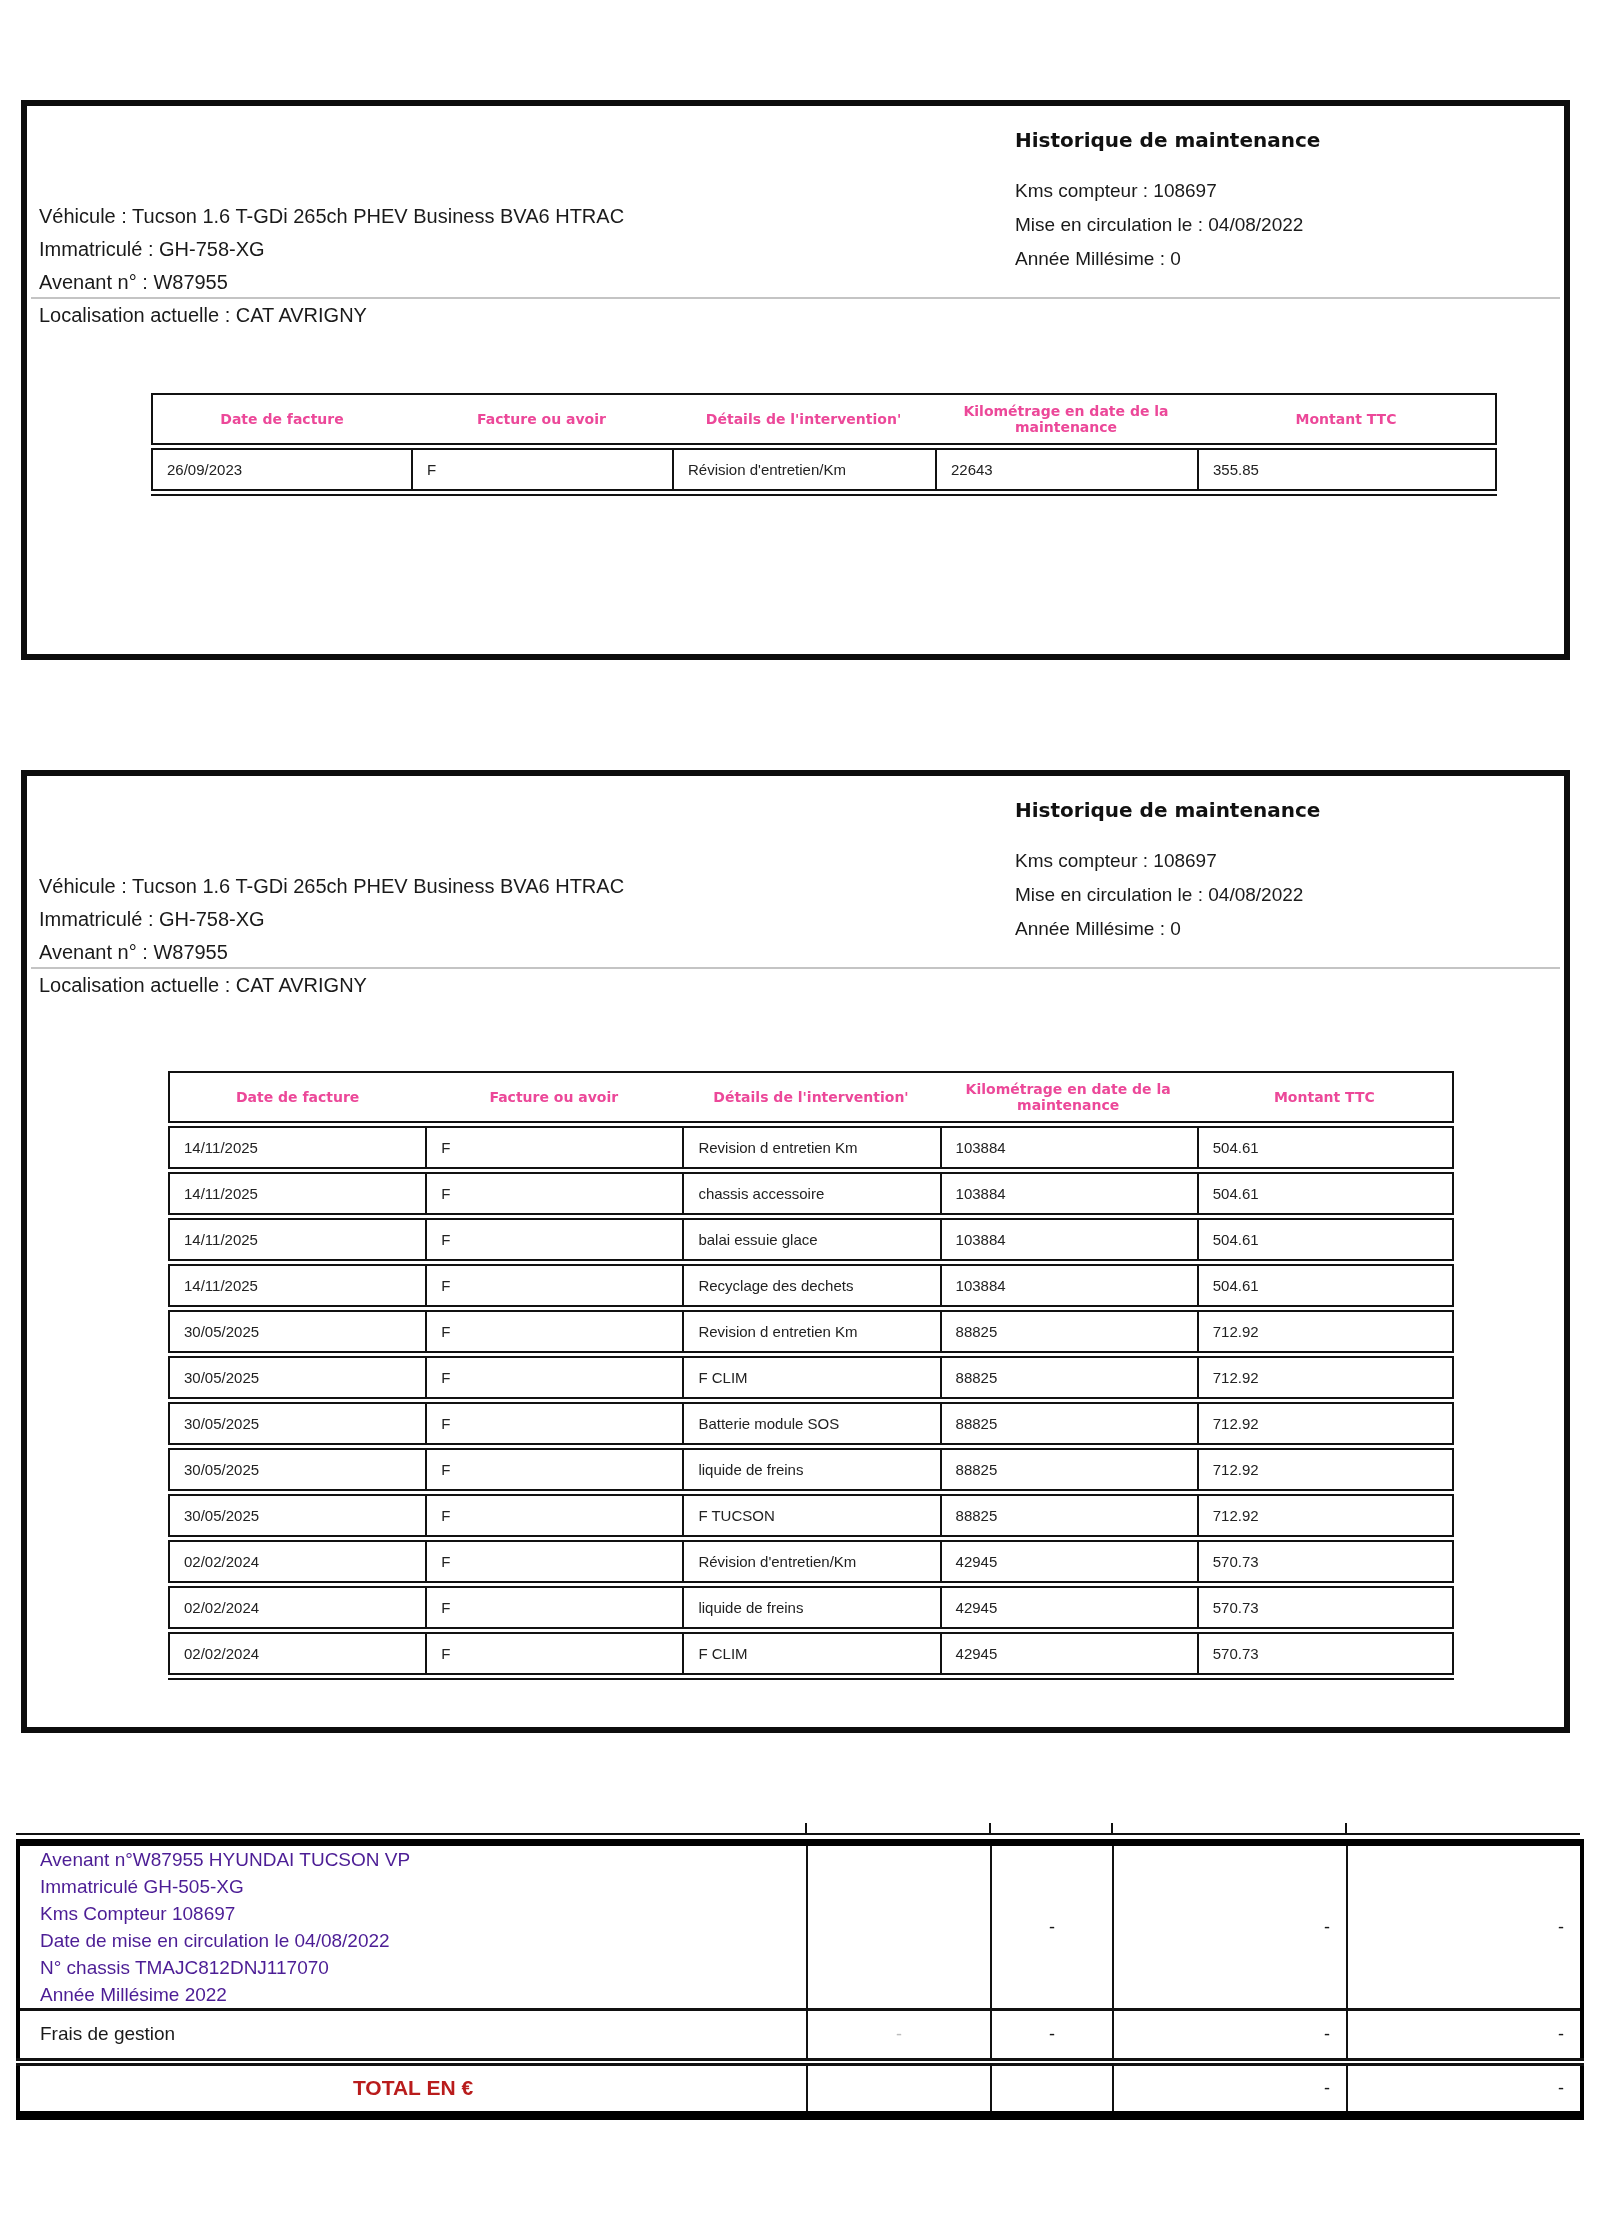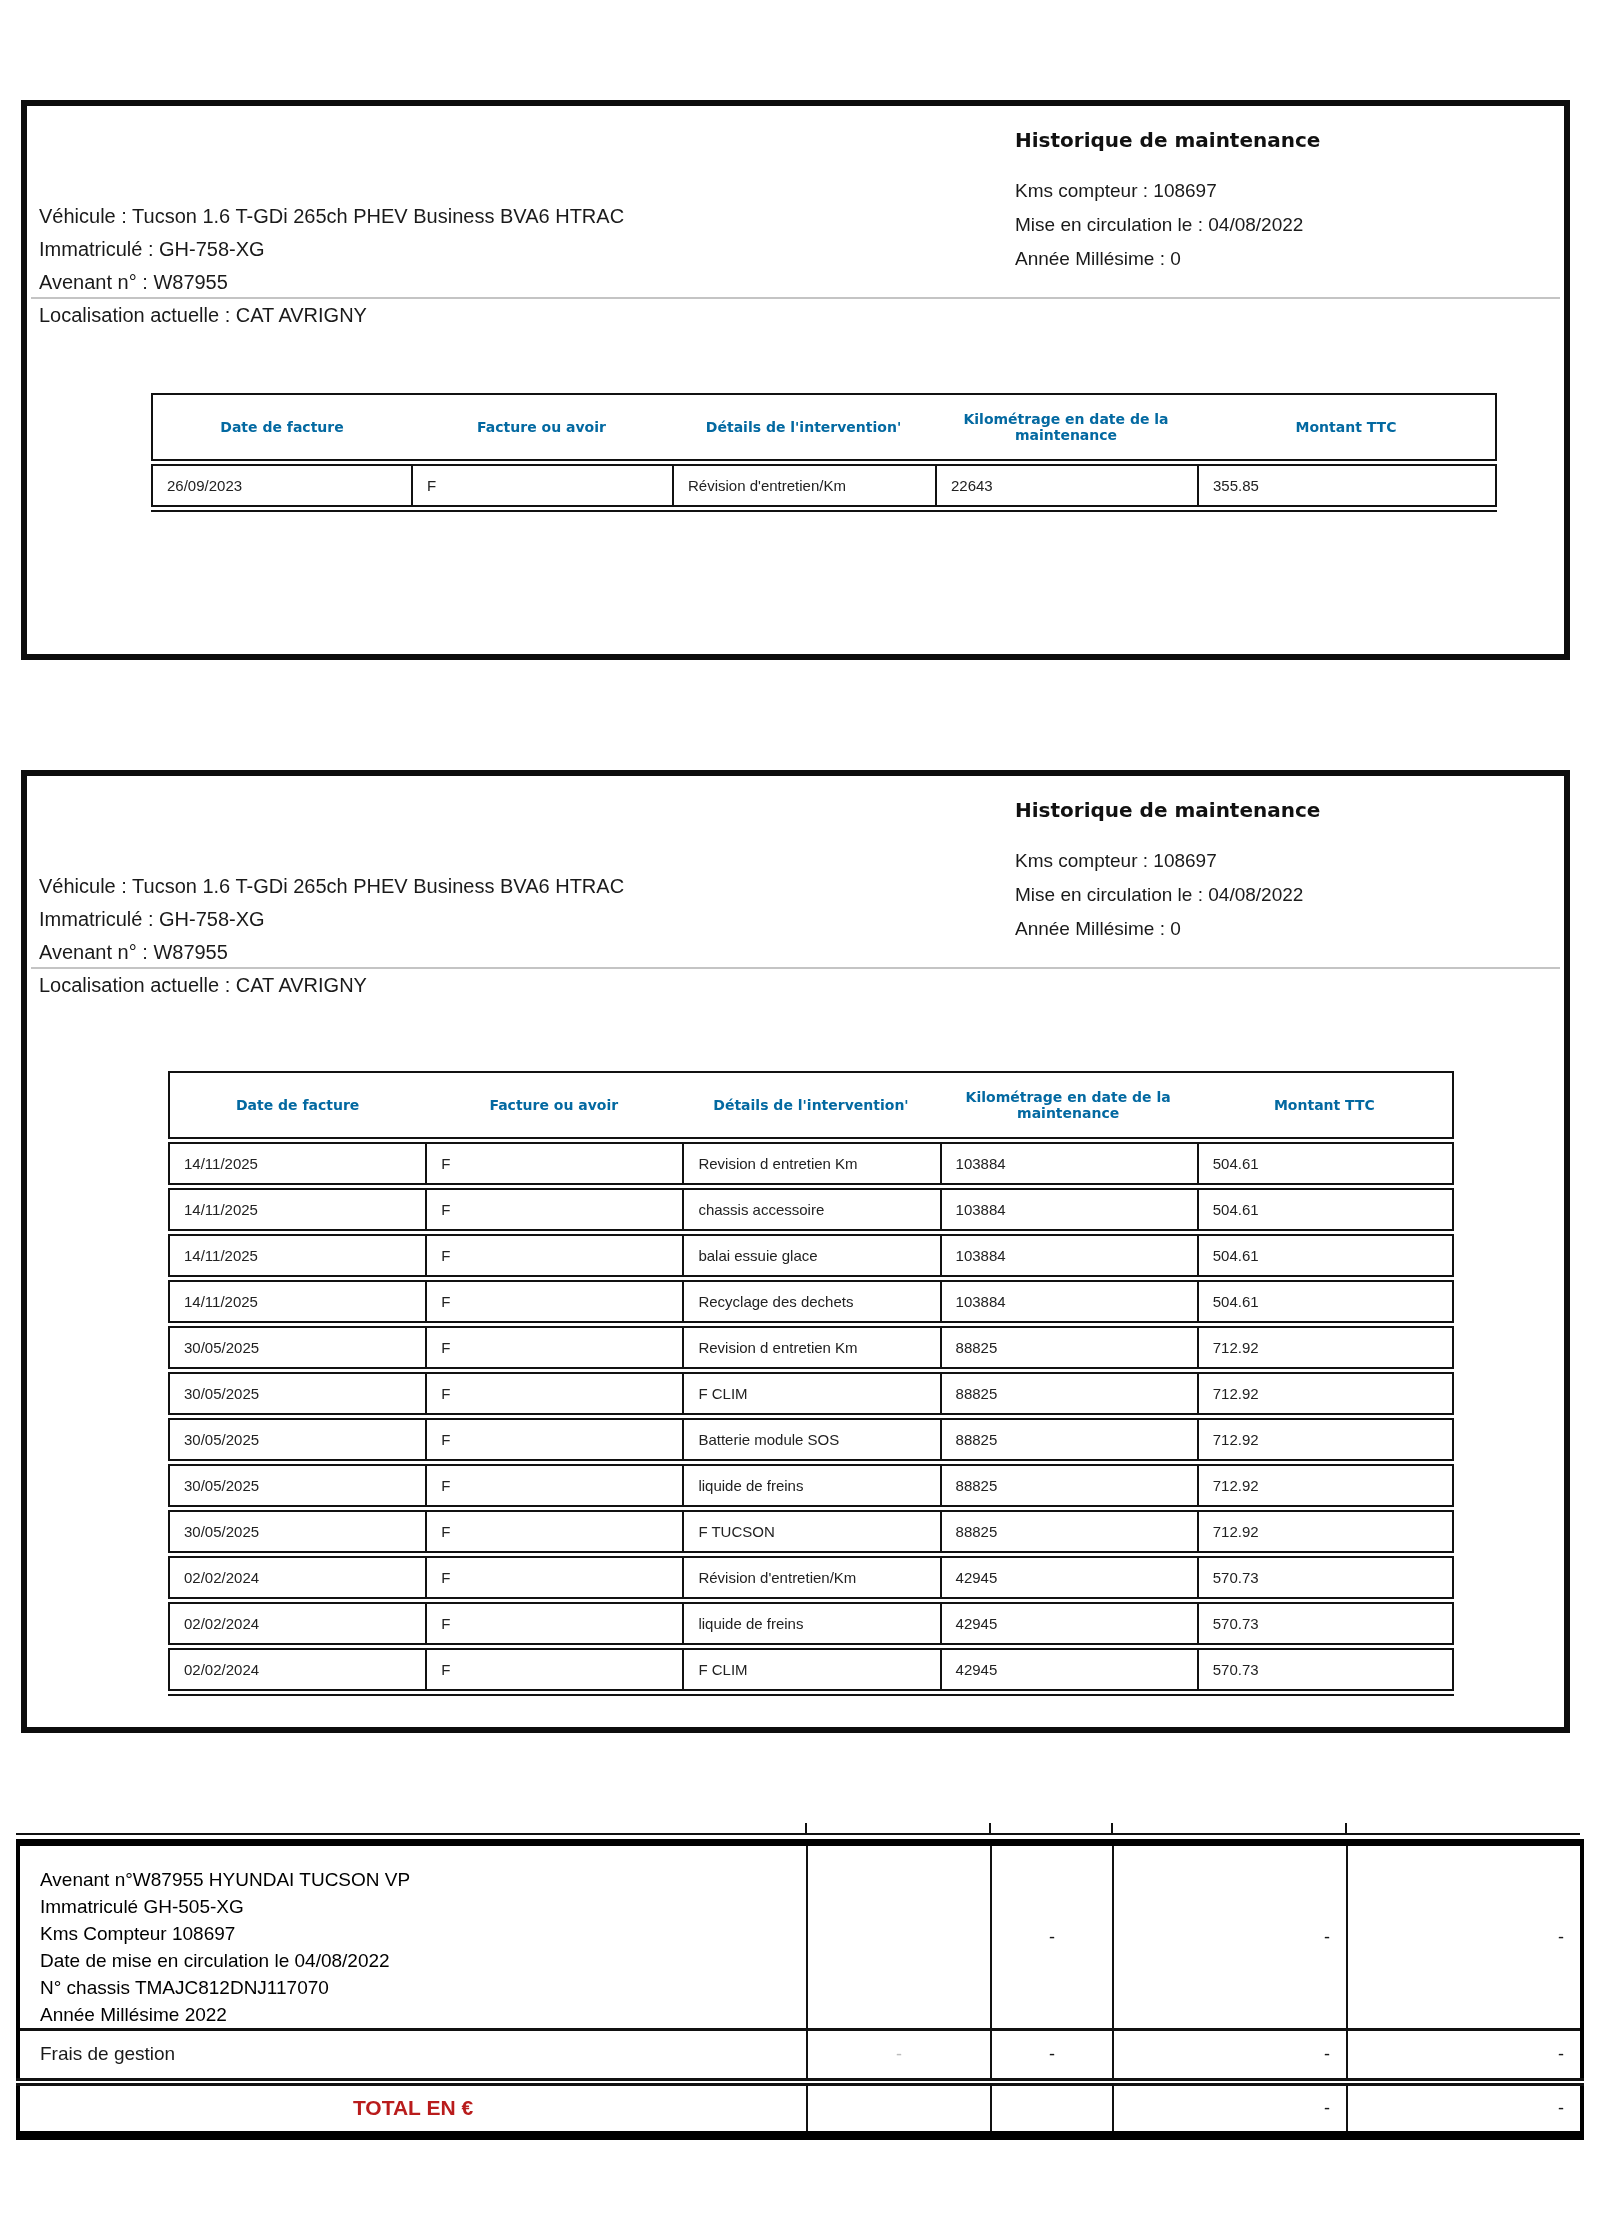--- a/index.html
+++ b/index.html
@@ -39,23 +39,23 @@
   table.maint {
     position:absolute;
     border-collapse:separate; border-spacing:0 3px;
     table-layout:fixed;
   }
   #table1 { top:284px; left:124px; width:1346px; }
   #table2 { top:292px; left:141px; width:1286px; }
 
   table.maint th {
     font-family:"DejaVu Sans", sans-serif;
-    font-weight:bold; font-size:14px; color:#0369a1;
+    font-weight:bold; font-size:14px; color:#ec4899;
     text-align:center; vertical-align:middle;
-    padding:16px 6px;
+    padding:8px 6px;
     border-top:2px solid #111; border-bottom:2px solid #111;
   }
   table.maint th:first-child { border-left:2px solid #111; }
   table.maint th:last-child  { border-right:2px solid #111; }
 
   table.maint td {
     font-size:15px; color:#222;
     padding:11px 14px;
     border-top:2px solid #111; border-bottom:2px solid #111;
     border-left:2px solid #111;
@@ -80,21 +80,21 @@
     border-top:7px solid #000;
     border-bottom:9px solid #000;
   }
   table.summary td { border-left:2px solid #111; vertical-align:middle; }
   table.summary td:first-child { border-left:none; }
 
   tr.sum-row1 td { border-bottom:3px solid #111; height:162px; }
   tr.sum-frais td { border-bottom:8px double #111; height:52px; }
   tr.sum-total td { height:54px; }
 
-  .veh-lines { padding-left:20px; font-size:19px; line-height:27px; color:#000000;margin-top:20px; }
+  .veh-lines { padding-left:20px; font-size:19px; line-height:27px; color:#4c1d95; }
   .frais-label { padding-left:20px; font-size:19px; }
   .total-label {
     text-align:center; font-weight:bold; font-size:21px;
     font-family:"Liberation Sans", sans-serif; color:#b91c1c;
   }
   td.dash-c { text-align:center; font-size:18px; }
   td.dash-r { text-align:right; padding-right:16px; font-size:18px; }
   td.dash-faint { text-align:center; font-size:18px; color:#bdbdbd; }
 </style>
 </head>

